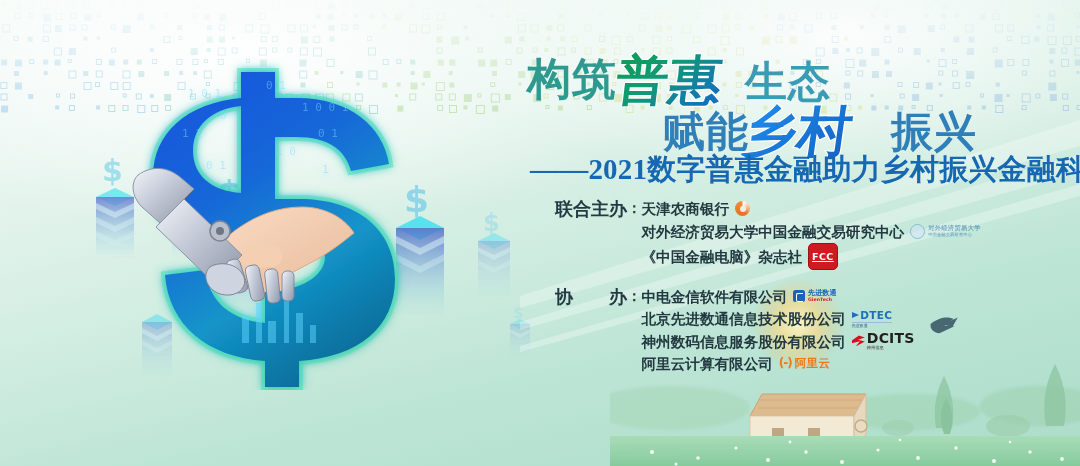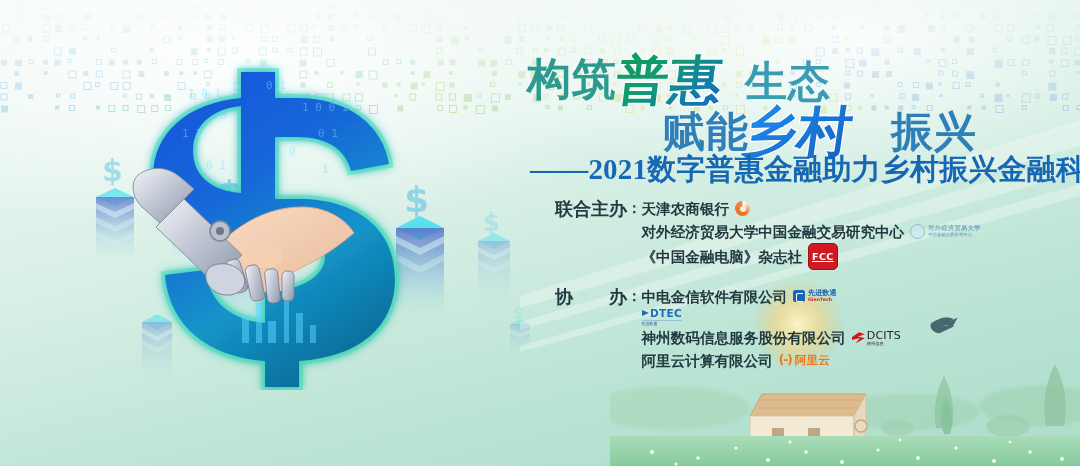--- a/index.html
+++ b/index.html
@@ -87,21 +87,21 @@
   .lg-dtec{display:flex;flex-direction:column;line-height:1;align-items:flex-start;}
   .lg-dtec .a{display:flex;align-items:center;gap:1.5px;}
   .lg-dtec .ar{width:0;height:0;border-left:7px solid #1d6fb8;border-top:3px solid transparent;border-bottom:3px solid transparent;}
   .lg-dtec .w{font-size:10.5px;font-weight:700;color:#1d6fb8;letter-spacing:.3px;}
   .lg-dtec .b{font-size:3.8px;color:#5f8ba8;letter-spacing:.2px;margin-top:1.5px;padding-top:1px;border-top:.8px solid #9dbdd2;width:100%;}
 
   .lg-dcits{display:flex;align-items:center;gap:2px;}
   .lg-dcits .sw{width:13px;height:11px;background:#d4121d;
     clip-path:polygon(0 45%,55% 0,100% 18%,48% 38%,100% 55%,30% 100%,62% 52%,0 70%);}
   .lg-dcits .tx{display:flex;flex-direction:column;line-height:1;}
-  .lg-dcits .a{font-size:11px;font-weight:400;color:#231f20;letter-spacing:.2px;}
+  .lg-dcits .a{font-size:14px;font-weight:700;color:#231f20;letter-spacing:.2px;}
   .lg-dcits .b{font-size:4.2px;color:#6b6b6b;margin-top:1.2px;}
 
   .lg-aliyun{display:flex;align-items:center;gap:3px;}
   .lg-aliyun .br{font-size:12px;color:#f07818;font-weight:700;letter-spacing:-1px;}
   .lg-aliyun .nm{font-size:11.5px;color:#f07818;font-weight:700;letter-spacing:.3px;font-family:"DejaVu Sans",sans-serif;}
 </style>
 </head>
 <body>
 
 <div class="banner">
@@ -930,20 +930,21 @@
             <span class="logo lg-gientech">
               <span class="mk"></span>
               <span class="tx">
                 <span class="a">先进数通</span>
                 <span class="b">GienTech</span>
               </span>
             </span>
           </div>
 
           <div class="orgline">
+            <span>北京先进数通信息技术股份公司</span>
             <span class="logo lg-dtec">
               <span class="a">
                 <span class="ar"></span>
                 <span class="w">DTEC</span>
               </span>
               <span class="b">先进数通</span>
             </span>
           </div>
 
           <div class="orgline">

